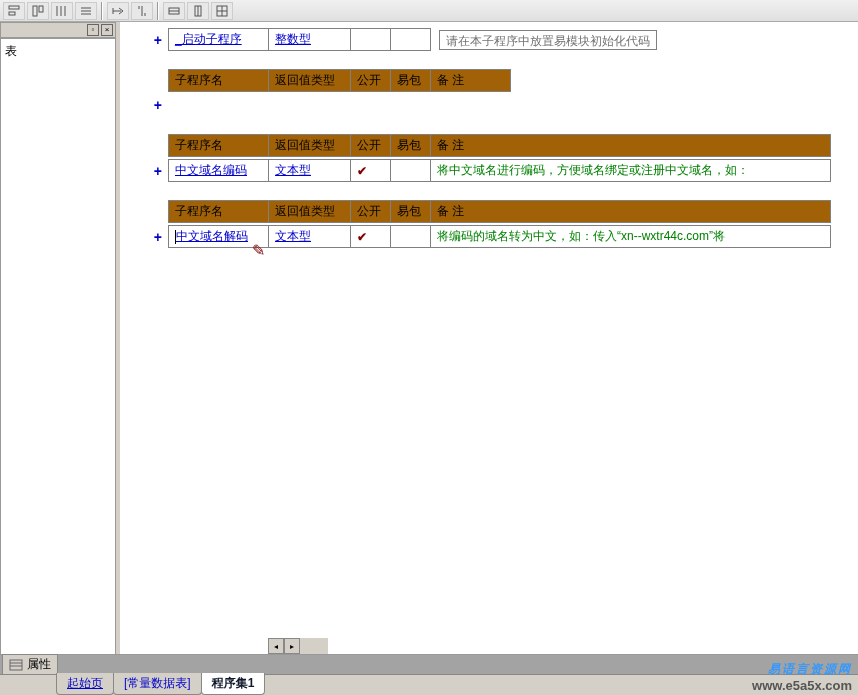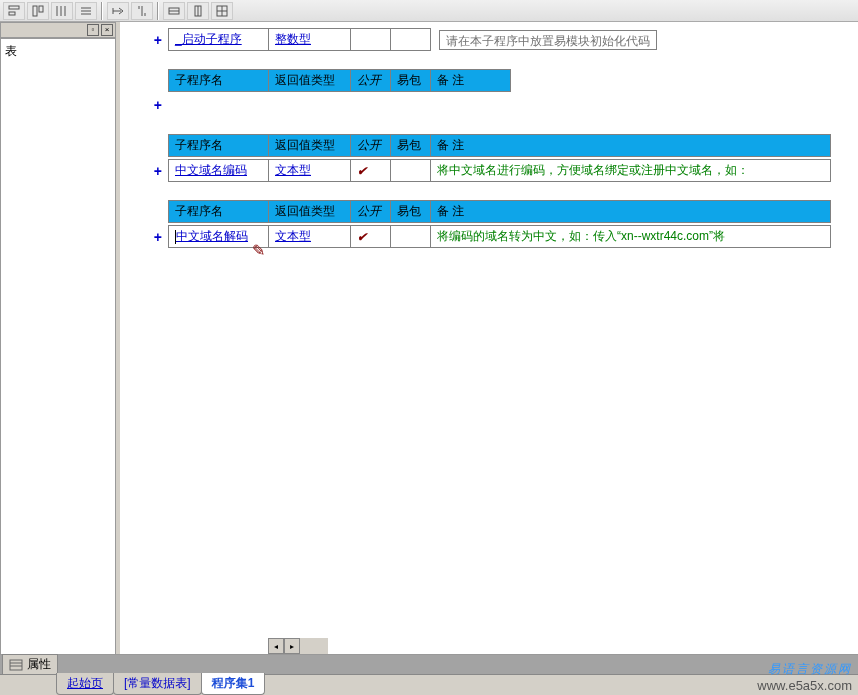--- a/index.html
+++ b/index.html
@@ -14,42 +14,42 @@
 .panel-header { height: 16px; background: #d4d0c8; display: flex; justify-content: flex-end; align-items: center; padding: 0 2px; border: 1px solid #999; }
 .panel-ctrl { width: 12px; height: 12px; background: #d4d0c8; border: 1px solid #666; margin-left: 2px; cursor: pointer; display: flex; align-items: center; justify-content: center; font-size: 8px; font-family: sans-serif; line-height: 1; }
 .panel-body { background: #fff; border: 1px solid #999; height: 618px; padding: 4px; }
 .code-area { flex: 1; background: #fff; overflow: hidden; position: relative; }
 .code-content { padding: 6px 0; }
 .sub-row { display: flex; align-items: center; margin-bottom: 2px; }
 .gutter { width: 48px; display: flex; justify-content: flex-end; align-items: center; padding-right: 6px; height: 22px; }
 .plus { color: #0000cc; font-weight: bold; font-size: 14px; cursor: pointer; }
 .ptable { border-collapse: collapse; }
 .ptable td, .ptable th { border: 1px solid #808080; padding: 2px 6px; height: 20px; text-align: left; font-weight: normal; white-space: nowrap; }
-.ptable th { background: #0ea5e9; }
+.ptable th { background: #a16207; }
 .col-name { width: 100px; }
 .col-ret { width: 82px; }
-.col-pub { width: 40px; text-align: center; font-style: italic; }
+.col-pub { width: 40px; text-align: center; }
 .col-yi { width: 40px; text-align: center; }
 .col-remark { min-width: 80px; }
 .link { color: #0000cc; text-decoration: underline; cursor: pointer; }
 .green { color: #737373; border: 1px solid #808080; padding: 2px 6px; display: inline-block; height: 20px; }
 .green-text { color: #008000; }
 .check { color: #800000; font-weight: bold; }
 .block { margin-bottom: 18px; }
 .cursor-pen { position: absolute; left: 132px; top: 219px; color: #800000; font-size: 16px; pointer-events: none; }
 .scrollbar-h { position: absolute; bottom: 0; left: 0; height: 16px; width: 60px; background: #d4d0c8; display: flex; }
 .scroll-btn { width: 16px; height: 16px; background: #d4d0c8; border: 1px solid #888; display: flex; align-items: center; justify-content: center; font-size: 8px; cursor: pointer; }
 .bottom-bar { position: absolute; bottom: 0; left: 0; right: 0; height: 41px; }
 .prop-row { height: 20px; display: flex; align-items: center; border-top: 1px solid #999; background: #a3a3a3; }
 .prop-btn { display: flex; align-items: center; padding: 1px 6px; background: #d4d0c8; border: 1px solid #888; margin: 0 2px; cursor: pointer; gap: 4px; }
 .tabs-row { height: 21px; display: flex; align-items: flex-end; background: #d4d0c8; border-top: 1px solid #888; padding-left: 56px; }
 .tab { padding: 2px 10px; background: #d4d0c8; border: 1px solid #888; border-top: none; border-radius: 0 0 4px 4px; margin-right: -1px; cursor: pointer; position: relative; color: #0000cc; }
-.tab.active { background: #fff; color: #1d4ed8; font-weight: bold; z-index: 2; }
+.tab.active { background: #fff; color: #0f172a; font-weight: bold; z-index: 2; }
 .tab.bracket { color: #0000cc; }
-.watermark { position: absolute; right: 6px; bottom: 2px; text-align: right; font-size: 12px; font-family: sans-serif; }
+.watermark { position: absolute; right: 6px; bottom: 2px; text-align: right; font-size: 12px; font-family: sans-serif; font-weight: bold; }
 .watermark .cn { color: #3399ff; font-style: italic; letter-spacing: 2px; }
 .watermark .en { color: #555; font-size: 13px; }
 .text-cursor { border-left: 1px solid #000; animation: blink 1s infinite; display: inline-block; height: 14px; vertical-align: middle; }
 @keyframes blink { 50% { opacity: 0; } }
 </style>
 </head>
 <body>
 
 <div class="toolbar">
   <div class="toolbar-group">

